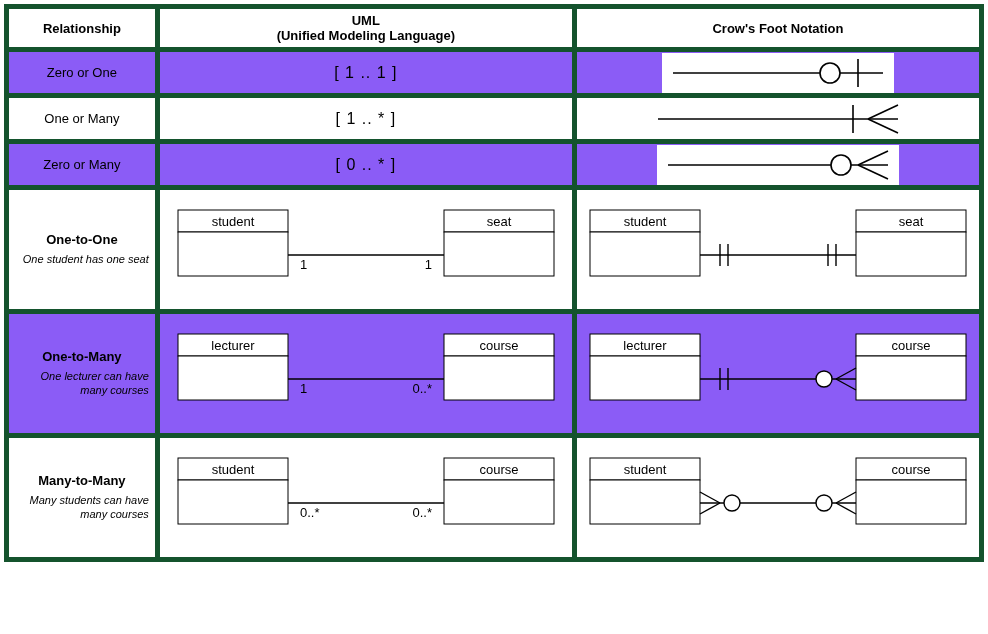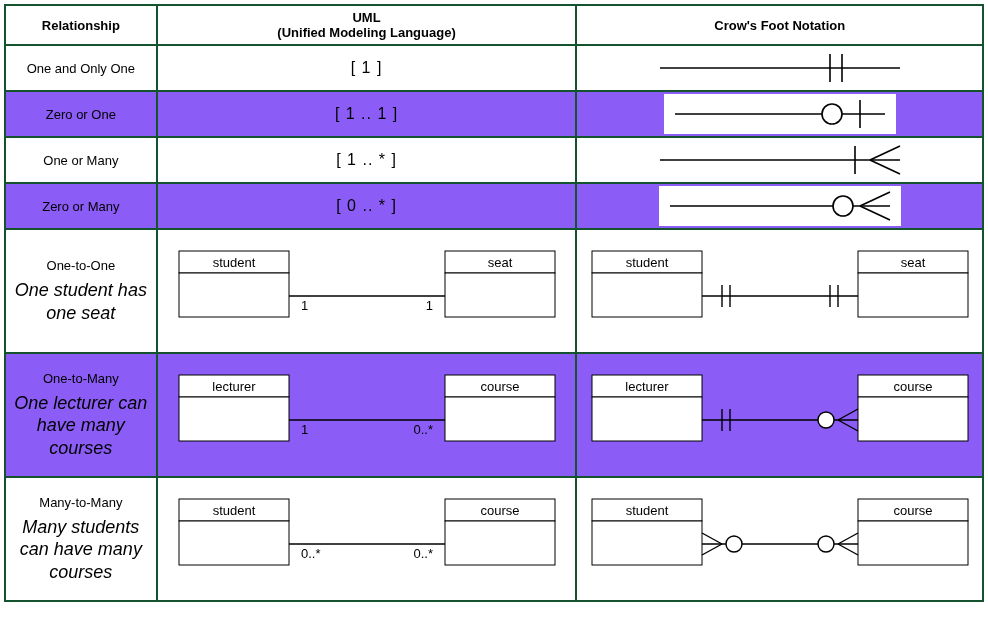--- a/index.html
+++ b/index.html
@@ -11,40 +11,41 @@
     background: #fff;
     color: #000;
   }
   table.main {
     width: 980px;
     border-collapse: collapse;
     border: 2px solid #000;
   }
   table.main > tbody > tr > td,
   table.main > tbody > tr > th {
-    border: 2px solid #14532d;
+    border: 5px solid #14532d;
     vertical-align: middle;
     text-align: center;
     padding: 4px 6px;
   }
   table.main > tbody > tr > th {
     font-weight: bold;
     background: #fff;
   }
   .col-rel { width: 150px; }
   .col-uml { width: 415px; margin-top: 41px; }
   .col-crow { width: 369px; }
   .shade { background: #8b5cf6; }
   .rel-desc {
     font-style: italic;
     margin-top: 6px;
-    font-size: 18px;
+    font-size: 11px;
     line-height: 1.25;
-  }
-  .rel-title { font-weight: normal; }
+    text-align: right;
+  }
+  .rel-title { font-weight: bold; }
   .uml-text { font-size: 16px; letter-spacing: 1px; }
   .diagram-cell {
     height: 124px;
     position: relative;
     padding: 0 !important;
   }
   .notation-cell {
     height: 46px;
     padding: 0 !important;
   }
@@ -70,33 +71,20 @@
 
   <tr>
     <th class="col-rel">Relationship</th>
     <th class="col-uml">
       <div>UML</div>
       <div>(Unified Modeling Language)</div>
     </th>
     <th class="col-crow">Crow's Foot Notation</th>
   </tr>
 
-  <tr>
-    <td><span>One and Only One</span></td>
-    <td class="notation-cell"><span class="uml-text">[ 1 ]</span></td>
-    <td class="notation-cell">
-      <div class="svg-wrap">
-        <svg width="260" height="40">
-          <line x1="10" y1="20" x2="250" y2="20" stroke="#000" stroke-width="1.6"></line>
-          <line x1="180" y1="6" x2="180" y2="34" stroke="#000" stroke-width="1.6"></line>
-          <line x1="192" y1="6" x2="192" y2="34" stroke="#000" stroke-width="1.6"></line>
-        </svg>
-      </div>
-    </td>
-  </tr>
 
   <tr class="shade">
     <td><span>Zero or One</span></td>
     <td class="notation-cell"><span class="uml-text">[ 1 .. 1 ]</span></td>
     <td class="notation-cell">
       <div class="svg-wrap">
         <span class="white-patch">
         <svg width="220" height="36">
           <line x1="5" y1="18" x2="215" y2="18" stroke="#000" stroke-width="1.6"></line>
           <circle cx="162" cy="18" r="10" fill="#fff" stroke="#000" stroke-width="1.6"></circle>

